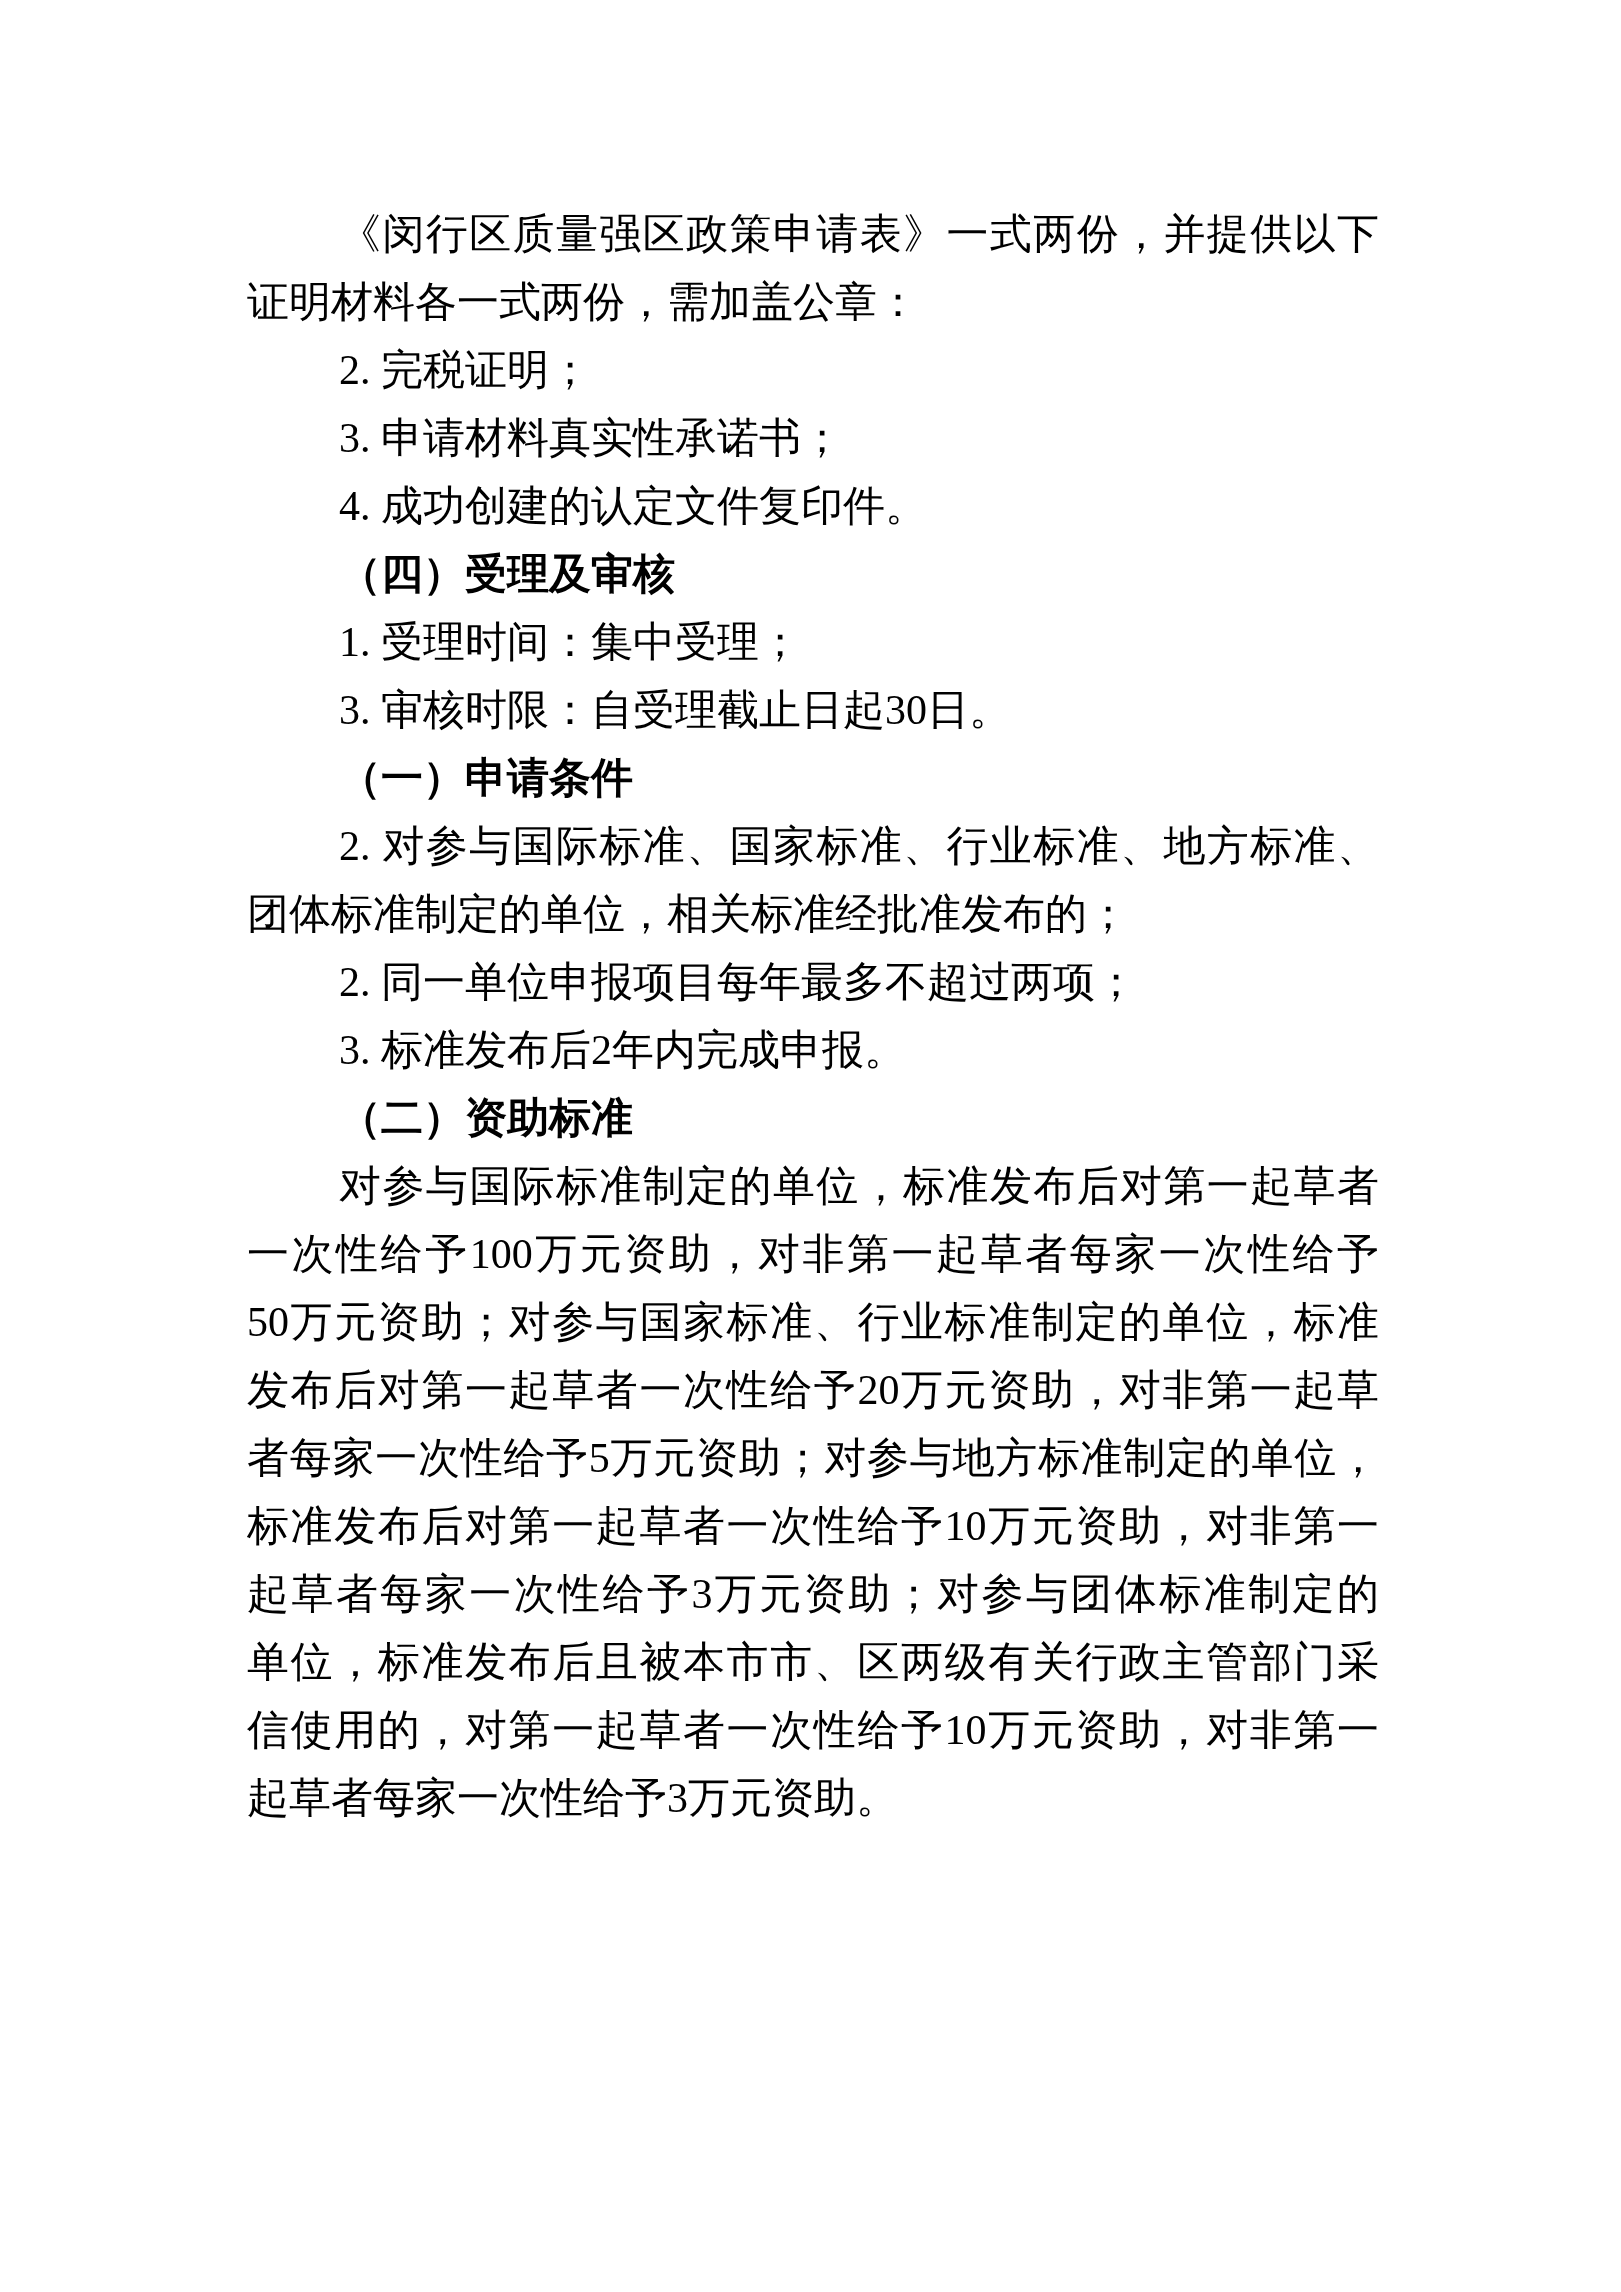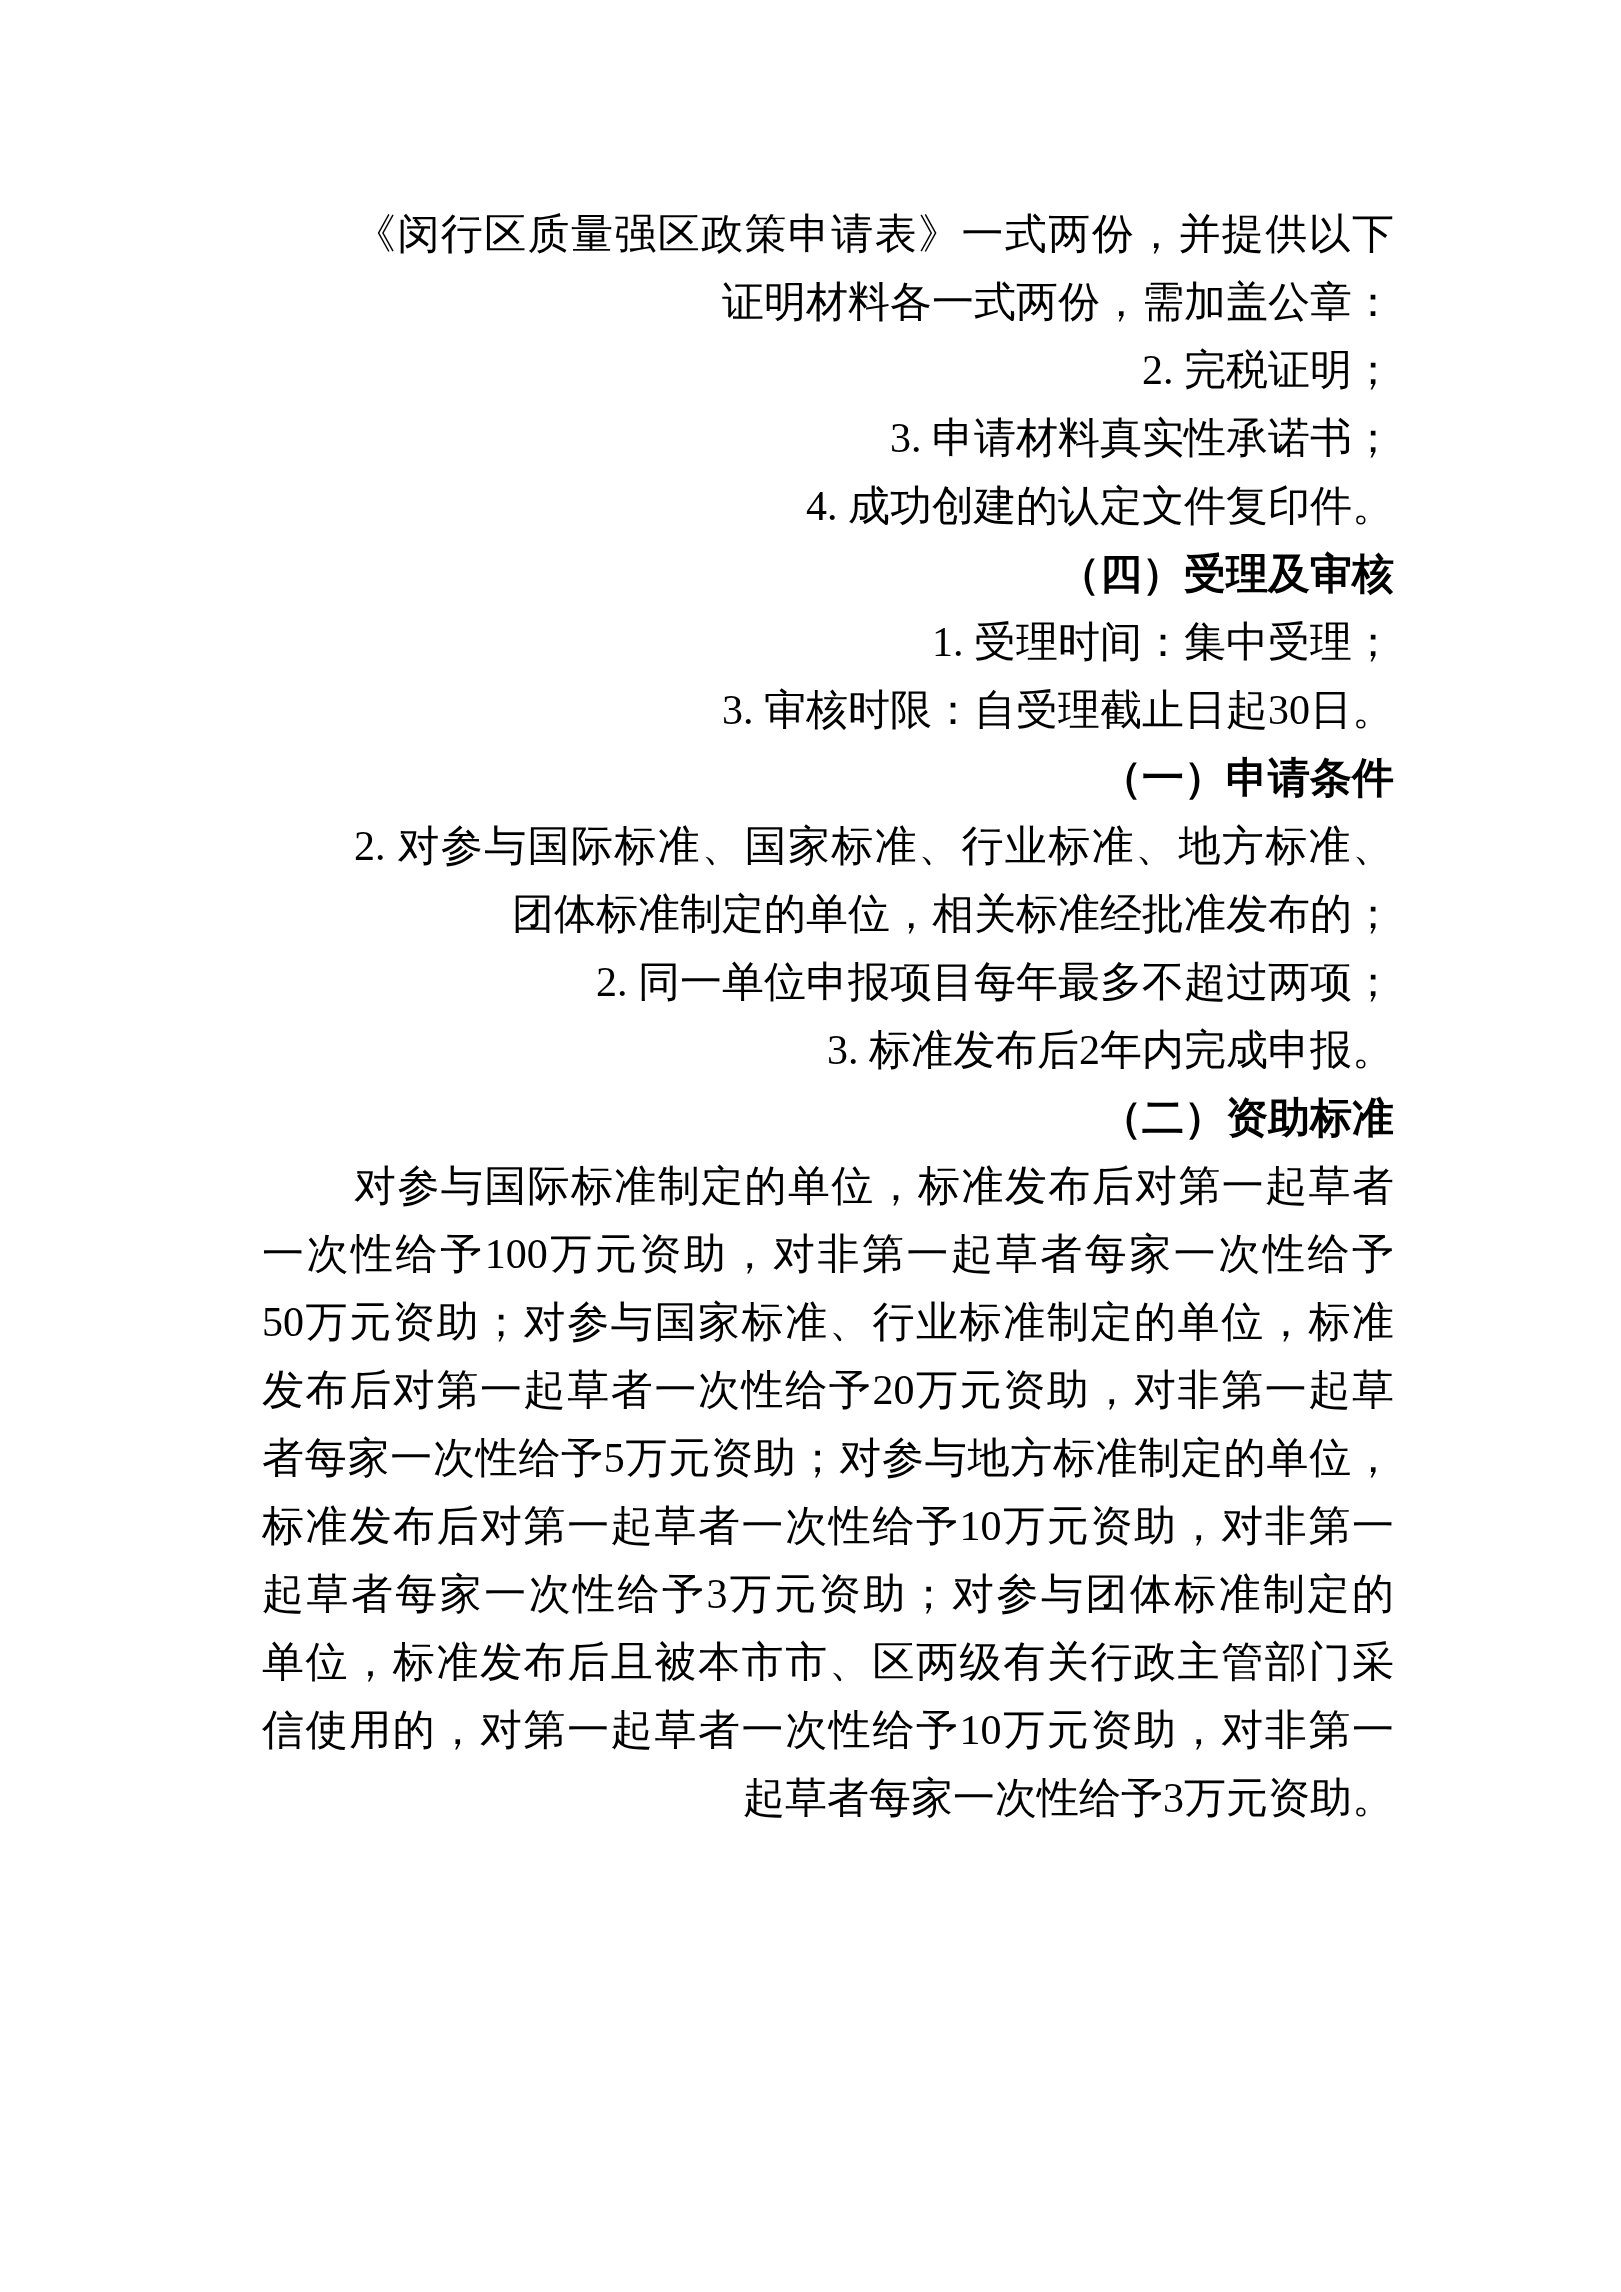--- a/index.html
+++ b/index.html
@@ -11,29 +11,29 @@
     position: relative;
     width: 1621px;
     height: 2293px;
     background: #ffffff;
     overflow: hidden;
     color: #000000;
     font-family: "Liberation Serif", "DejaVu Serif", serif;
   }
   .doc {
     position: absolute;
-    left: 262px;
+    left: 247px;
     top: 200px;
     width: 1132px;
     font-size: 42px;
     line-height: 68px;
   }
   .line {
     height: 68px;
-    text-align: right;
+    text-align: left;
     font-kerning: none;
   }
   .line.justify {
     text-align: justify;
     text-align-last: justify;
     text-justify: inter-character;
   }
   .line.indent {
     text-indent: 92px;
   }

